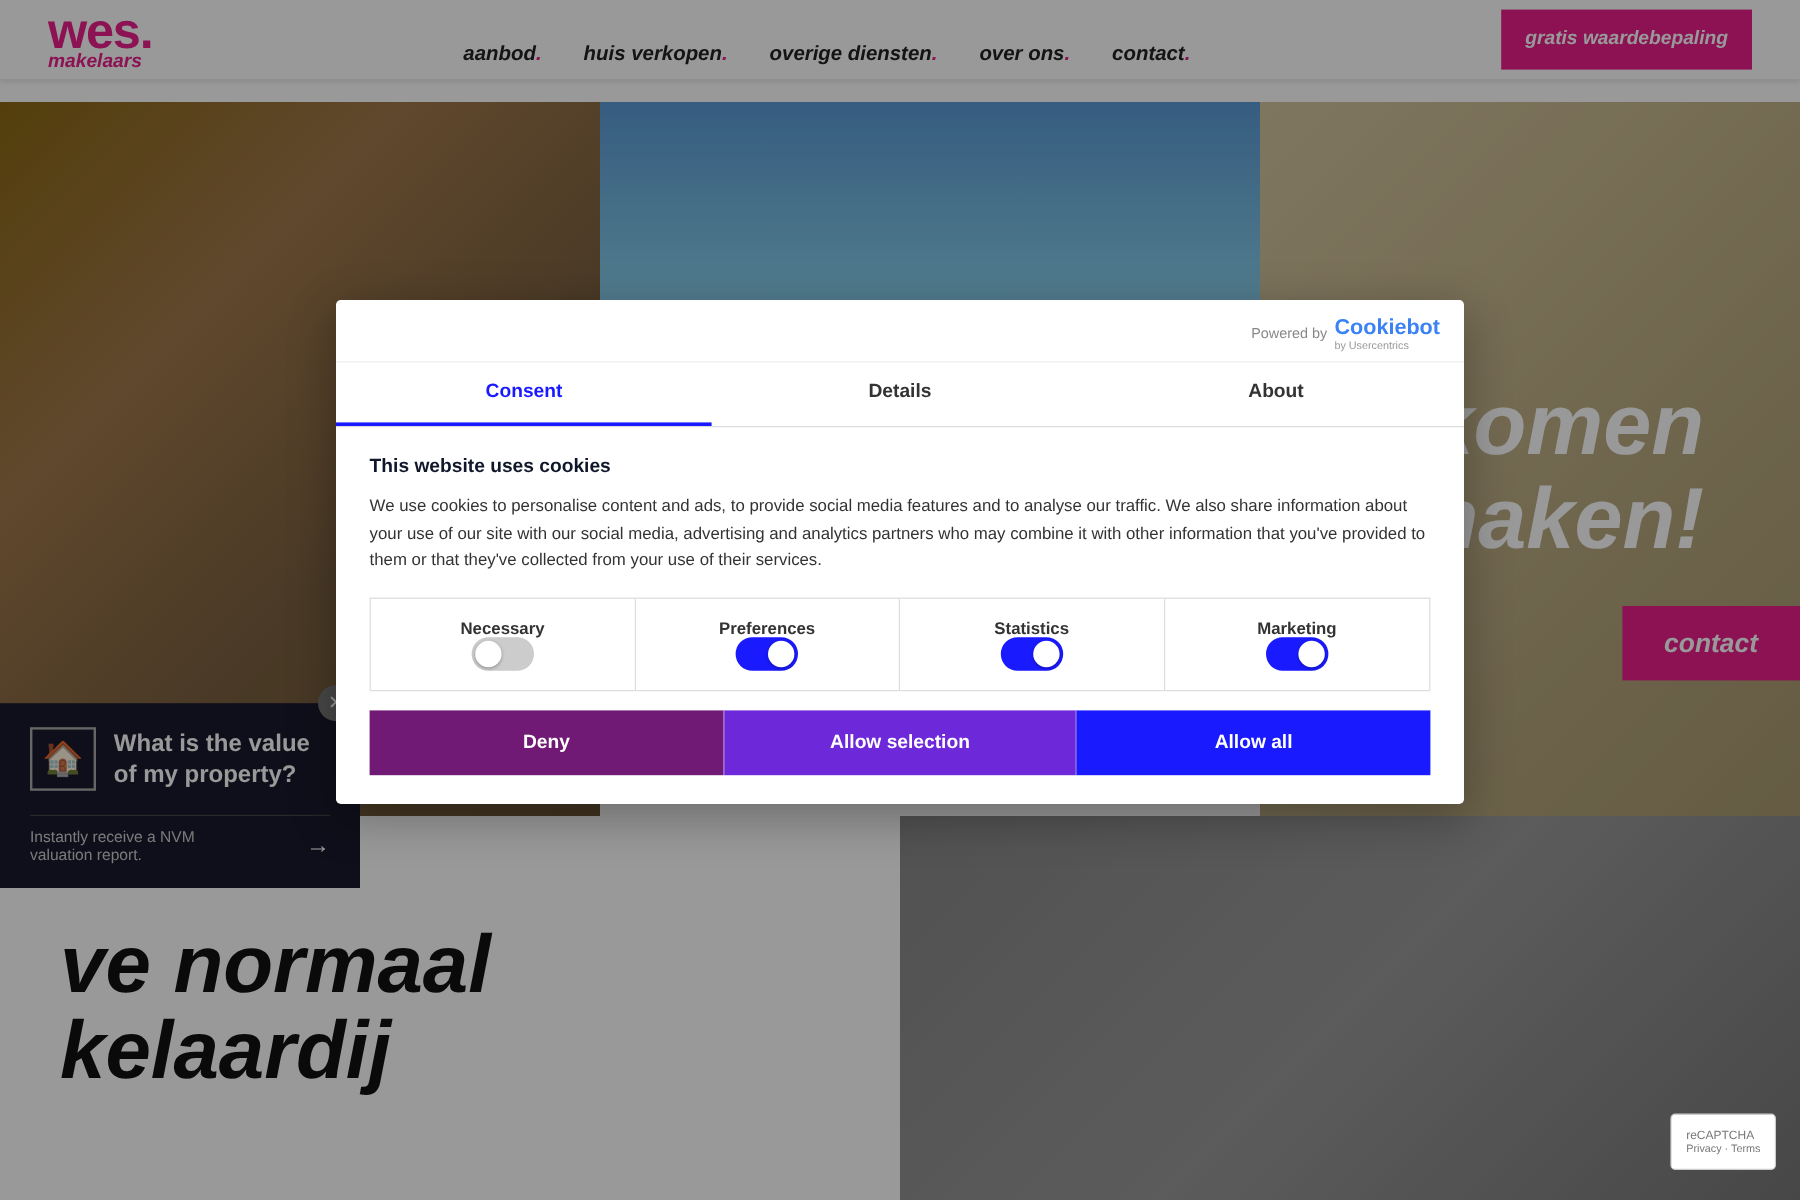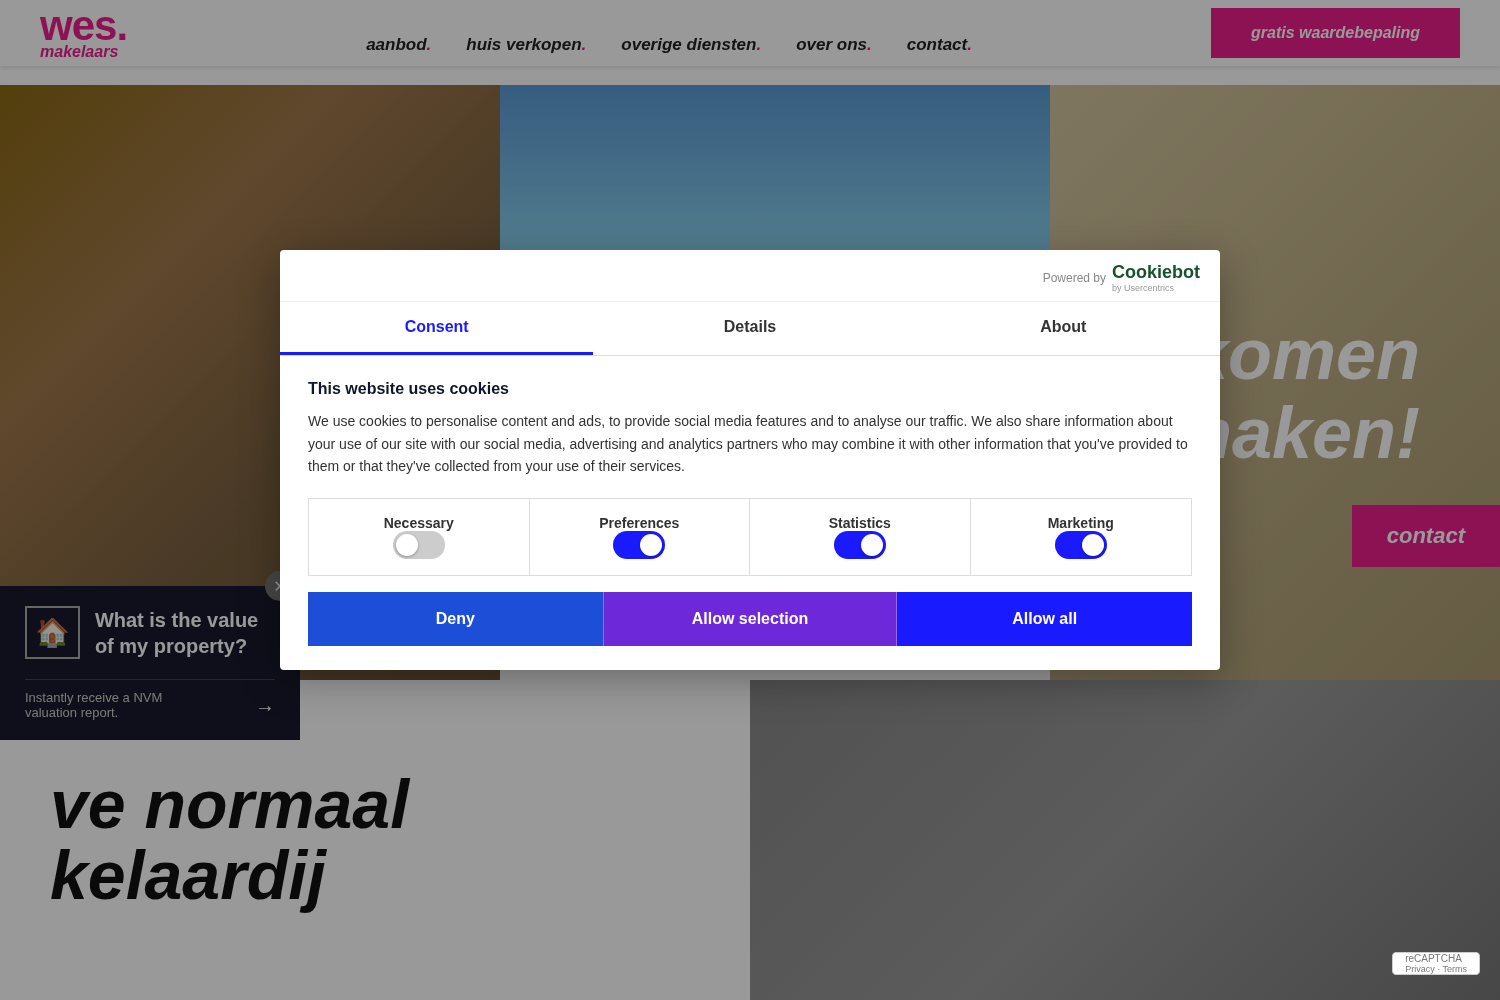--- a/index.html
+++ b/index.html
@@ -60,21 +60,21 @@
 
     .nav a::after {
       content: '.';
       color: #E91E8C;
     }
 
     .btn-waardebepaling {
       background: #E91E8C;
       color: white;
       border: none;
-      padding: 16px 40px;
+      padding: 16px 20px;
       font-size: 16px;
       font-weight: bold;
       font-style: italic;
       cursor: pointer;
       white-space: nowrap;
     }
 
     
     .hero {
       position: absolute;
@@ -416,21 +416,21 @@
     .cookie-btn {
       padding: 18px;
       font-size: 16px;
       font-weight: bold;
       border: none;
       cursor: pointer;
       color: white;
     }
 
     .btn-deny {
-      background: #1d4ed8;
+      background: #701a75;
     }
 
     .btn-allow-selection {
       background: #6d28d9;
       border-left: 1px solid rgba(255,255,255,0.3);
       border-right: 1px solid rgba(255,255,255,0.3);
     }
 
     .btn-allow-all {
       background: #1a1aff;
@@ -494,33 +494,33 @@
   </div>
   <div class="property-widget-bottom" style="display:flex; align-items:center; justify-content:space-between; font-size:13px; color:#ccc; border-top:1px solid #444; padding-top:10px; margin-top:10px;">
     <div>
       <span>Instantly receive a NVM</span><br>
       <span>valuation report.</span>
     </div>
     <span style="cursor:pointer; font-size:20px; color:white;">→</span>
   </div>
 </div>
 
-<div class="recaptcha" style="position:absolute; bottom:25px; right:20px; z-index:200; background:white; border:1px solid #ccc; border-radius:4px; padding:0 12px; font-size:10px; color:#777;">
+<div class="recaptcha" style="position:absolute; bottom:25px; right:20px; z-index:200; background:white; border:1px solid #ccc; border-radius:4px; padding:12px 12px; font-size:10px; color:#777;">
   <div>reCAPTCHA</div>
   <div style="font-size:9px;">Privacy · Terms</div>
 </div>
 
 <div class="modal-overlay">
   <div class="cookie-modal">
 
     <div class="cookie-header">
       <div class="powered-by">
         <span>Powered by</span>
         <div>
-          <span class="cookiebot-logo" style="font-size:18px; font-weight:900; color:#14532d;">Cookiebot</span>
+          <span class="cookiebot-logo" style="font-size:18px; font-weight:900; color:#3b82f6;">Cookiebot</span>
           <span class="cookiebot-sub" style="font-size:9px; color:#999; display:block;">by Usercentrics</span>
         </div>
       </div>
     </div>
 
     <div class="cookie-tabs">
       <button class="cookie-tab active">Consent</button>
       <button class="cookie-tab">Details</button>
       <button class="cookie-tab">About</button>
     </div>

